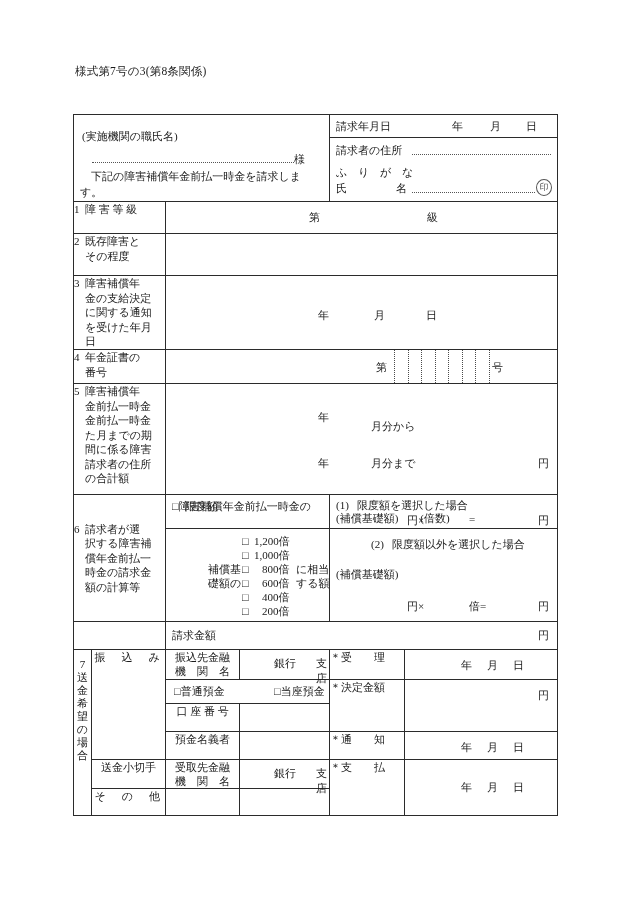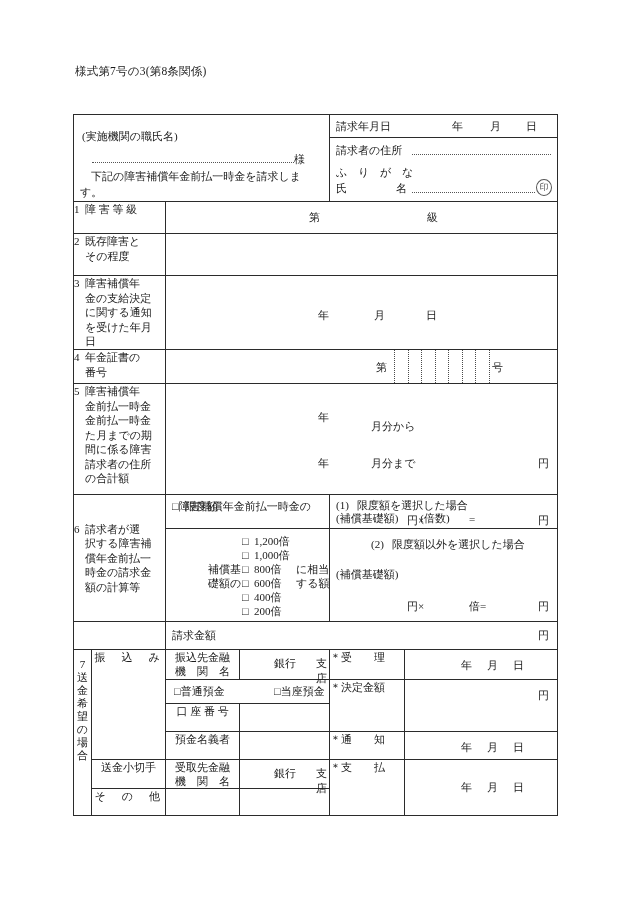--- a/index.html
+++ b/index.html
@@ -196,21 +196,21 @@
   .mult-grid {
     position: absolute;
     left: 0; right: 0; top: 5px;
     font-size: 11px;
     line-height: 14px;
   }
   .mrow { position: relative; height: 14px; white-space: nowrap; }
   .mrow .lft { position: absolute; left: 42px; }
   .mrow .cb  { position: absolute; left: 76px; }
   .mrow .num { position: absolute; left: 88px; }
-  .mrow .num.wide { left: 88px; }
+  .mrow .num.wide { left: 96px; }
   .mrow .rgt { position: absolute; left: 130px; }
 
   .calc1 { height: 33px; position: relative; }
   .calc1 .l1 { position: absolute; left: 6px; top: 3px; white-space: nowrap; }
   .calc1 .l2 { position: absolute; left: 6px; top: 16px; white-space: nowrap; }
   .calc2 { height: 92px; position: relative; }
   .calc2 .l1 { position: absolute; left: 9px; top: 8px; white-space: nowrap; margin-left: 32px; }
   .calc2 .l2 { position: absolute; left: 6px; top: 38px; white-space: nowrap; }
   .eqline { position: absolute; left: 0; right: 0; }
   .eqline .a { position: absolute; left: 77px; }

